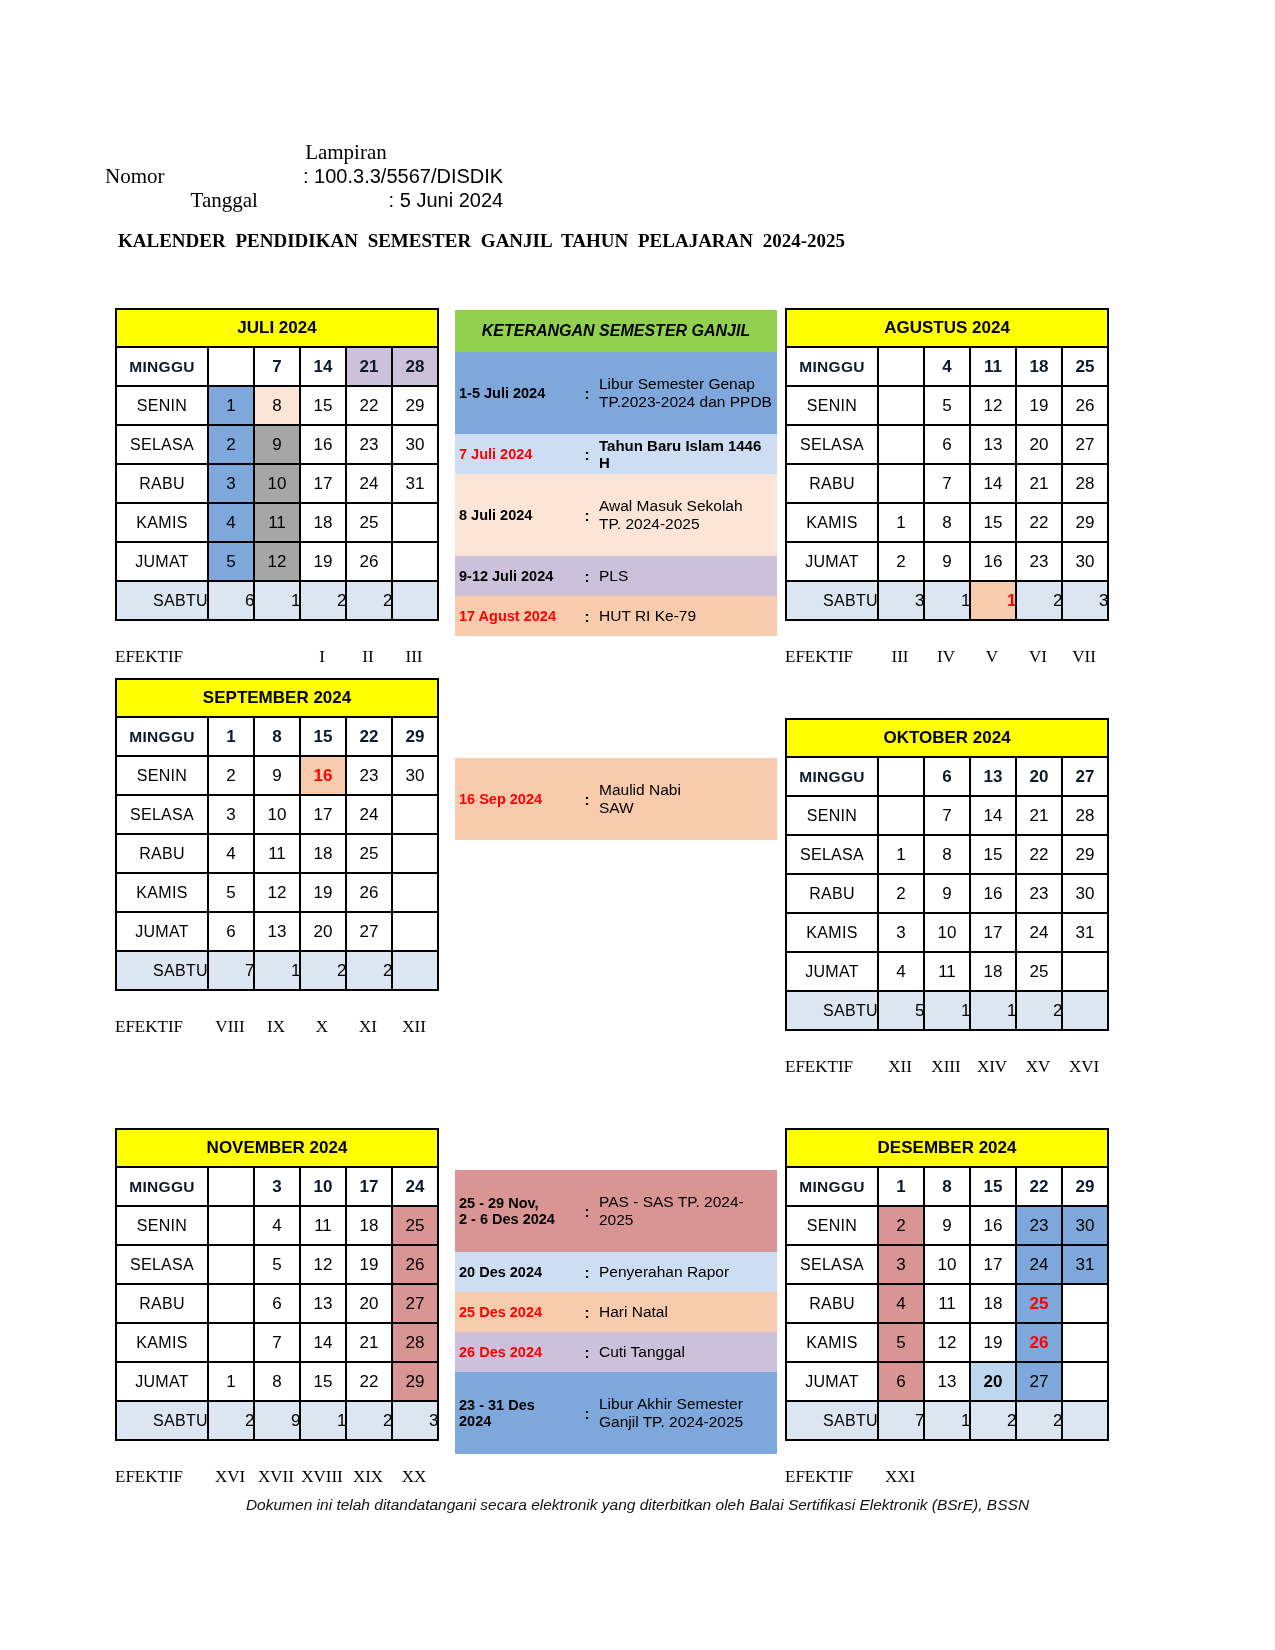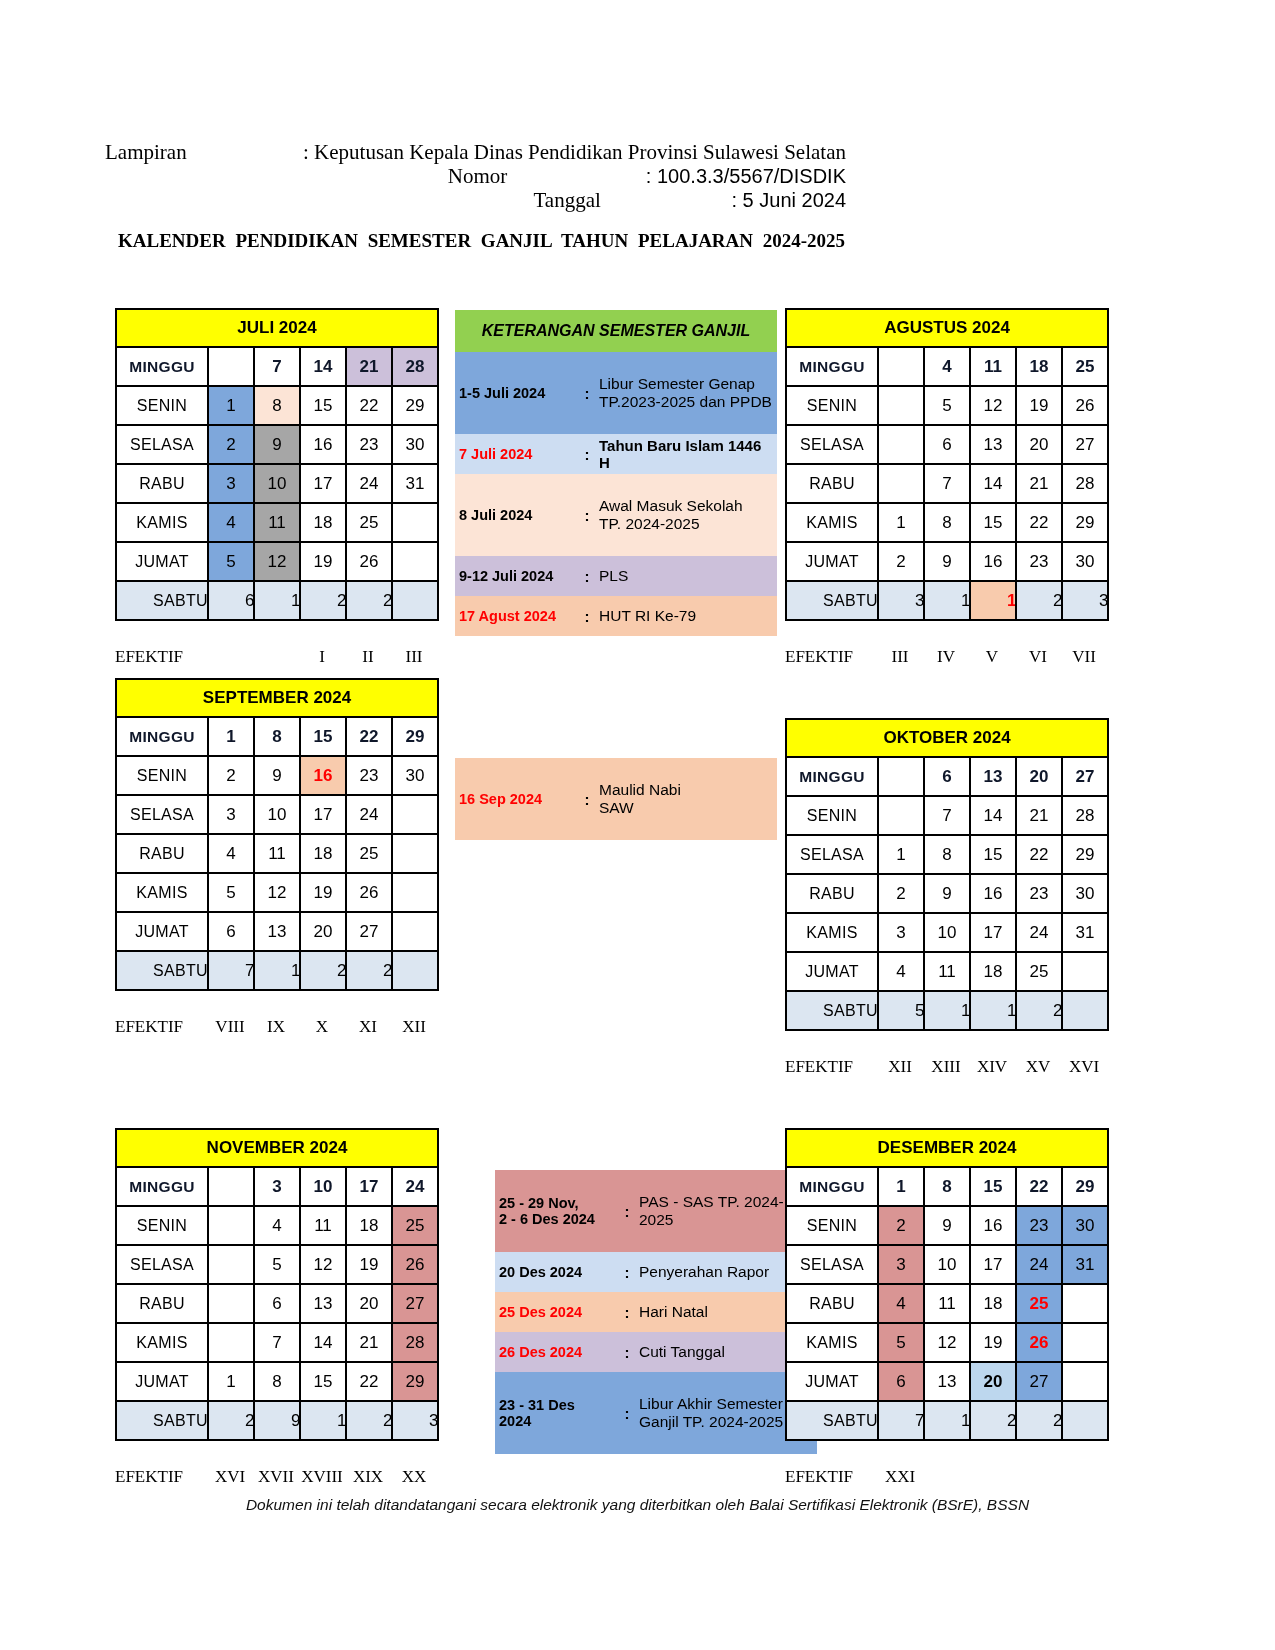--- a/index.html
+++ b/index.html
@@ -51,21 +51,20 @@
        font-style:italic;font-size:15.5px;color:#111;}
 </style>
 </head>
 <body>
 
 <div id="page">
 
   <div id="hdr">
     <div class="hrow">
       <span class="hlabel">Lampiran</span>
-      <span class="hvalue">: Keputusan Kepala Dinas Pendidikan Provinsi Sulawesi Selatan</span>
     </div>
     <div class="hrow">
       <span class="hlabel">Nomor</span>
       <span class="hvalue">: 100.3.3/5567/DISDIK</span>
     </div>
     <div class="hrow">
       <span class="hlabel">Tanggal</span>
       <span class="hvalue">: 5 Juni 2024</span>
     </div>
   </div>
@@ -154,21 +153,21 @@
           <col>
         </colgroup>
         <tbody>
           <tr>
             <td colspan="3" class="ntitle">KETERANGAN SEMESTER GANJIL</td>
           </tr>
           <tr class="h2" style="background:#7EA7DB">
             <td class="ndate">1-5 Juli 2024</td>
             <td class="ncolon">:</td>
             <td class="ndesc">Libur Semester Genap
-TP.2023-2025 dan PPDB</td>
+TP.2023-2024 dan PPDB</td>
           </tr>
           <tr class="h1" style="background:#CDDDF2">
             <td class="ndate nred">7 Juli 2024</td>
             <td class="ncolon">:</td>
             <td class="ndesc nbold">Tahun Baru Islam 1446 H</td>
           </tr>
           <tr class="h2" style="background:#FCE4D6">
             <td class="ndate">8 Juli 2024</td>
             <td class="ncolon">:</td>
             <td class="ndesc">Awal Masuk Sekolah
@@ -495,21 +494,21 @@
             <td class="">2</td>
             <td class="">9</td>
             <td class="">16</td>
             <td class="">23</td>
             <td class="">30</td>
           </tr>
         </tbody>
       </table>
       <div class="efektif"><span class="elbl">EFEKTIF</span><span class="ecell">XVI</span><span class="ecell">XVII</span><span class="ecell">XVIII</span><span class="ecell">XIX</span><span class="ecell">XX</span></div>
     </div>
-  <div class="notewrap" style="left:455px;top:1170px;margin-left:40px;">
+  <div class="notewrap" style="left:455px;top:1170px;">
       <table class="ntab">
         <colgroup>
           <col style="width:124px">
           <col style="width:16px">
           <col>
         </colgroup>
         <tbody>
           <tr class="h2" style="background:#D99594">
             <td class="ndate">25 - 29 Nov,
 2 - 6 Des 2024</td>

